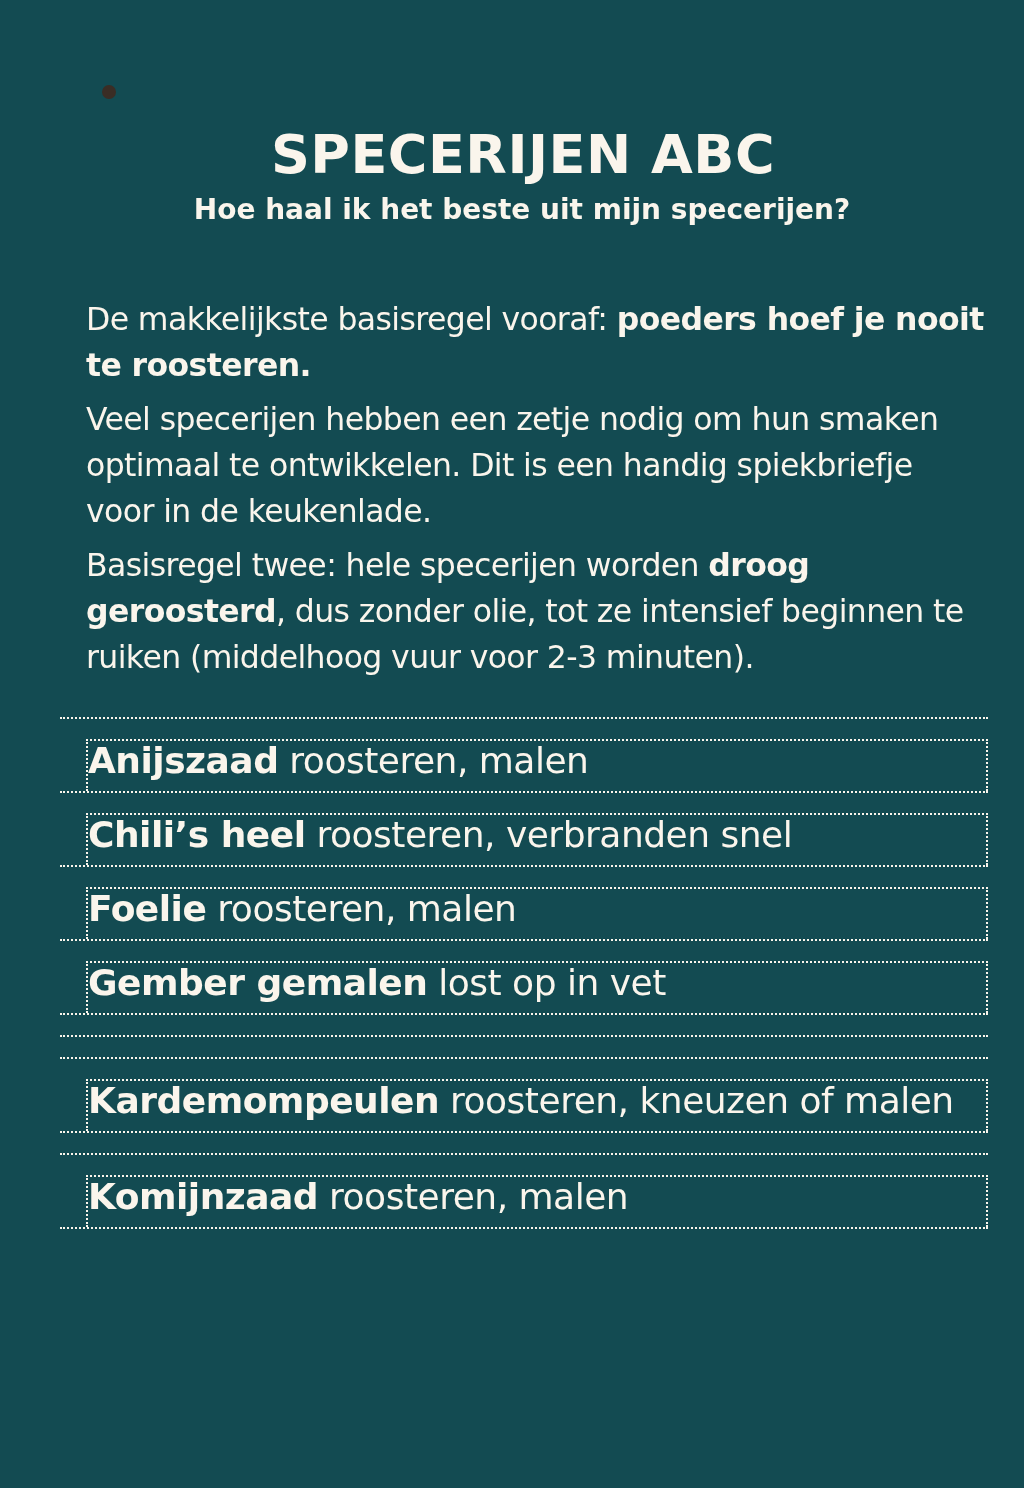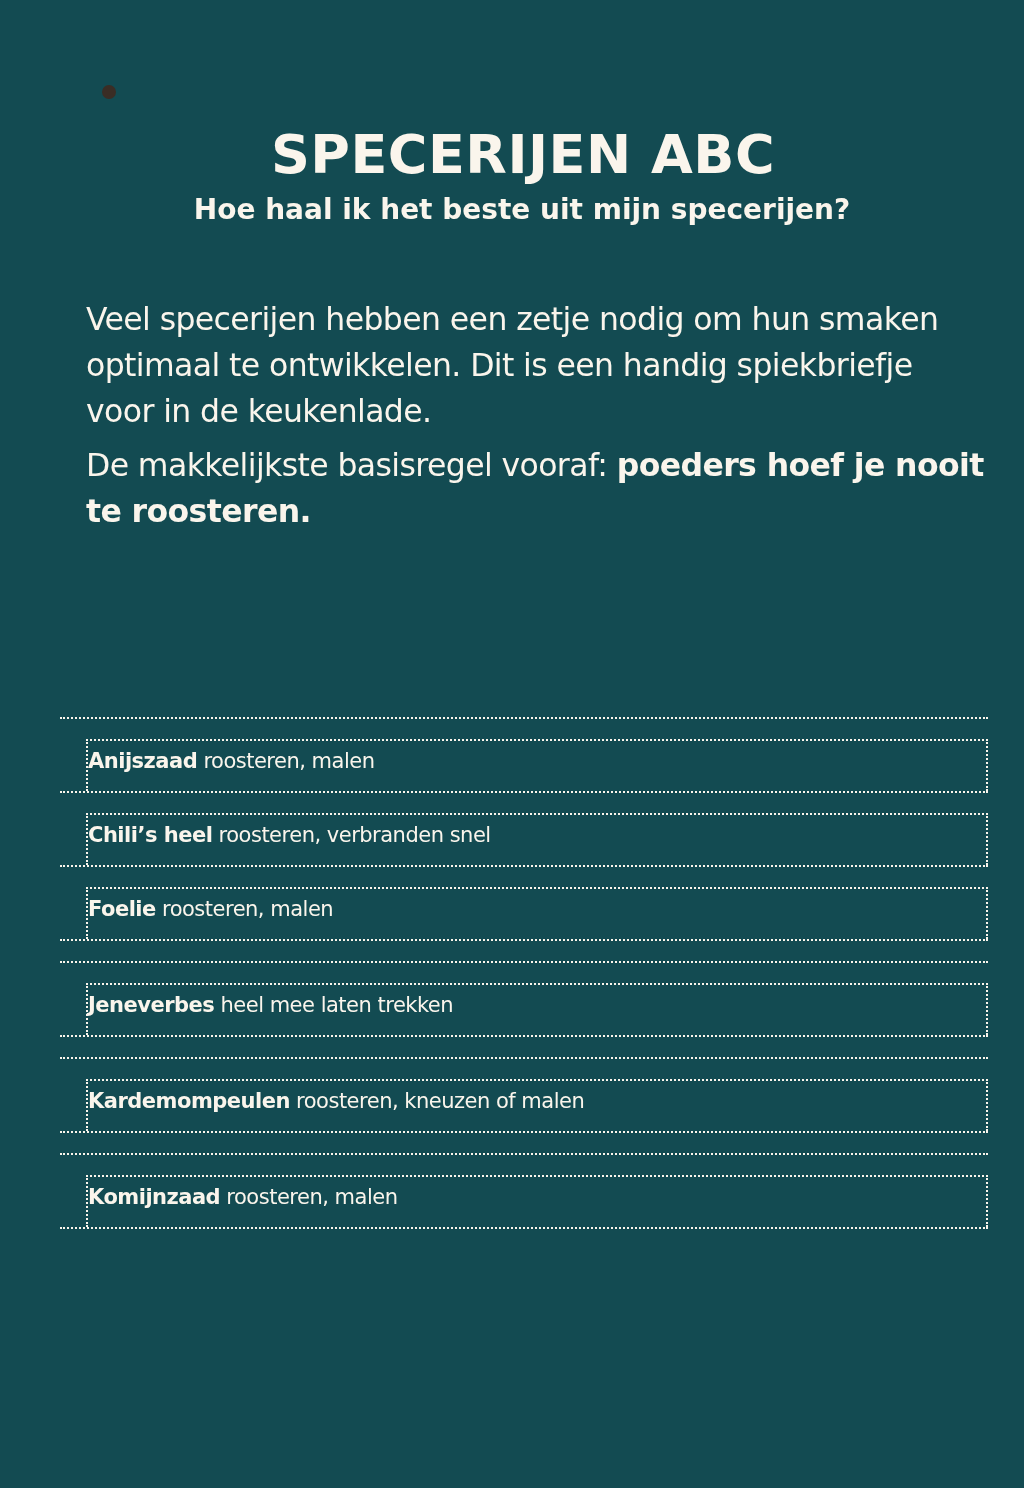--- a/index.html
+++ b/index.html
@@ -39,64 +39,65 @@
     .row {
       position: relative; height: 52px;
       margin-left: 26px; width: 902px;
       border-top: 2px dotted #faf5ec;
       border-left: 2px dotted #faf5ec;
       border-right: 2px dotted #faf5ec;
       box-sizing: border-box;
     }
     .row-text {
       position: absolute; left: 0; top: 0;
-      font-size: 21px; line-height: 40px; white-space: nowrap;
+      font-size: 36px; line-height: 40px; white-space: nowrap;
       letter-spacing: -0.5px;
     }
     .row-text b { font-weight: bold; }
     .sep {
       border-top: 2px dotted #faf5ec; height: 0; margin-bottom: 20px;
     }
   </style>
 </head>
 <body>
 
 <div class="dot"></div>
 
 <h1 class="title" style="margin:0">SPECERIJEN ABC</h1>
 <div class="subtitle">Hoe haal ik het beste uit mijn specerijen?</div>
 
 <div class="intro">
+  <p><span>De makkelijkste basisregel vooraf: </span><b>poeders hoef je nooit te roosteren.</b></p>
   <p>Veel specerijen hebben een zetje nodig om hun smaken optimaal te ontwikkelen. Dit is een handig spiekbriefje voor in de keukenlade.</p>
-  <p><span>De makkelijkste basisregel vooraf: </span><b>poeders hoef je nooit te roosteren.</b></p>
+  <p><span>Basisregel twee: hele specerijen worden </span><b>droog geroosterd</b><span>, dus zonder olie, tot ze intensief beginnen te ruiken (middelhoog vuur voor 2-3 minuten).</span></p>
 </div>
 
 <div class="list">
   <div class="top-rule"></div>
 
   <div class="row">
       <div class="row-text"><b>Anijszaad</b> <span>roosteren, malen</span></div>
     </div>
   <div class="sep"></div>
 
   <div class="row">
       <div class="row-text"><b>Chili’s heel</b> <span>roosteren, verbranden snel</span></div>
     </div>
   <div class="sep"></div>
 
   <div class="row">
       <div class="row-text"><b>Foelie</b> <span>roosteren, malen</span></div>
     </div>
   <div class="sep"></div>
 
+  <div class="row">
+      <div class="row-text"><b>Gember gemalen</b> <span>lost op in vet</span></div>
+    </div>
   <div class="sep"></div>
 
-  <div class="row">
-      <div class="row-text"><b>Jeneverbes</b> <span>heel mee laten trekken</span></div>
-    </div>
   <div class="sep"></div>
 
   <div class="sep"></div>
 
   <div class="row">
       <div class="row-text"><b>Kardemompeulen</b> <span>roosteren, kneuzen of malen</span></div>
     </div>
   <div class="sep"></div>
 
   <div class="sep"></div>

